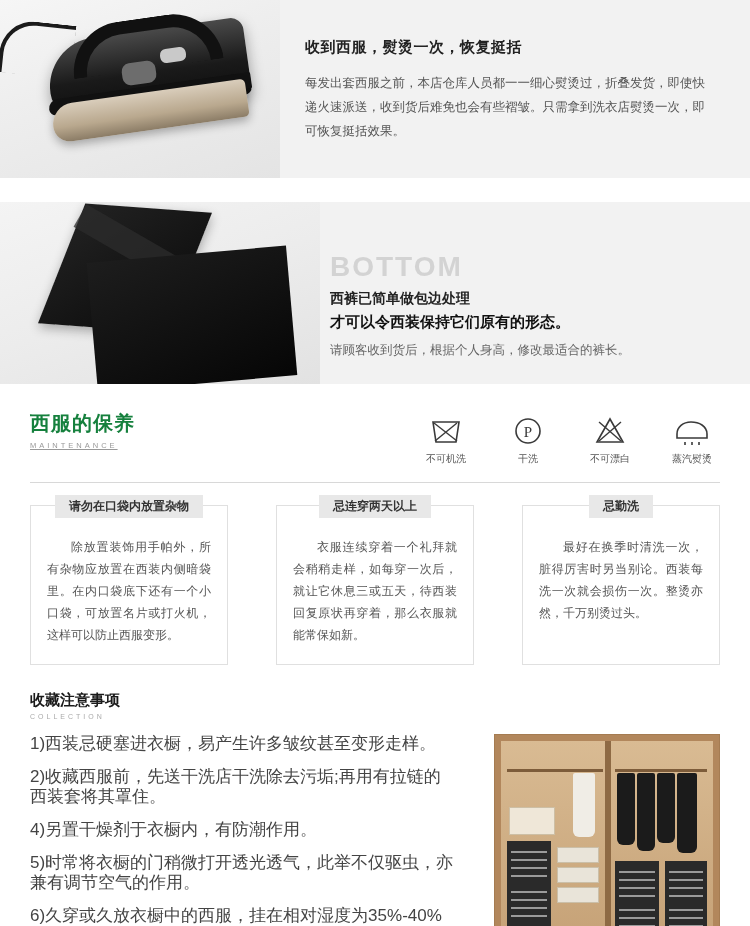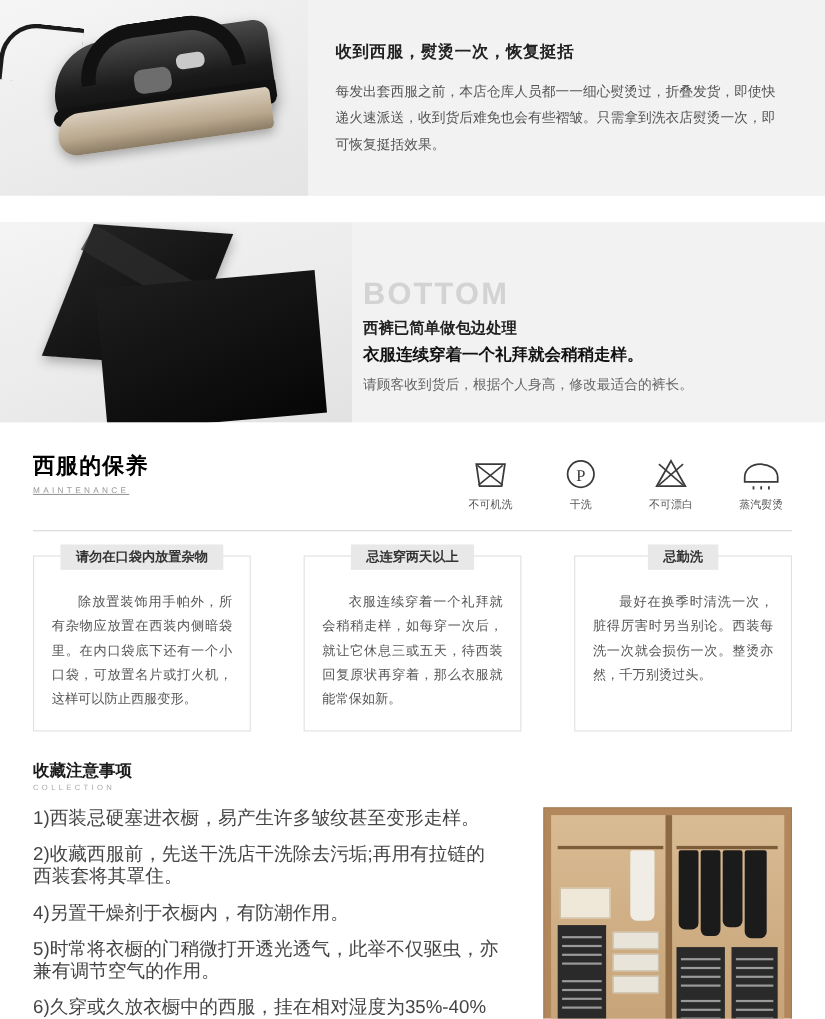--- a/index.html
+++ b/index.html
@@ -191,21 +191,21 @@
   }
   .maint-head {
     position: relative;
     width: 690px;
     margin: 0 auto;
     height: 62px;
   }
   .maint-title {
     font-size: 20px;
     font-weight: bold;
-    color: #000000;
+    color: #15803d;
     letter-spacing: 1px;
   }
   .maint-sub {
     font-size: 7.5px;
     color: #999;
     letter-spacing: 3px;
     margin-top: 4px;
     text-decoration: underline;
   }
   .care-icons {
@@ -375,21 +375,21 @@
 
   <div class="sec-pants">
     <div class="pants-photo">
       <div class="pants-fold-a"></div>
       <div class="pants-fold-c"></div>
       <div class="pants-fold-b"></div>
     </div>
     <div class="pants-text">
       <div class="watermark">BOTTOM</div>
       <div class="pants-line1">西裤已简单做包边处理</div>
-      <div class="pants-line2">衣服连续穿着一个礼拜就会稍稍走样。</div>
+      <div class="pants-line2">才可以令西装保持它们原有的形态。</div>
       <div class="pants-line3">请顾客收到货后，根据个人身高，修改最适合的裤长。</div>
     </div>
   </div>
 
   <div class="sec-maint">
     <div class="maint-head">
       <div class="maint-title">西服的保养</div>
       <div class="maint-sub">MAINTENANCE</div>
 
       <div class="care-icons">

